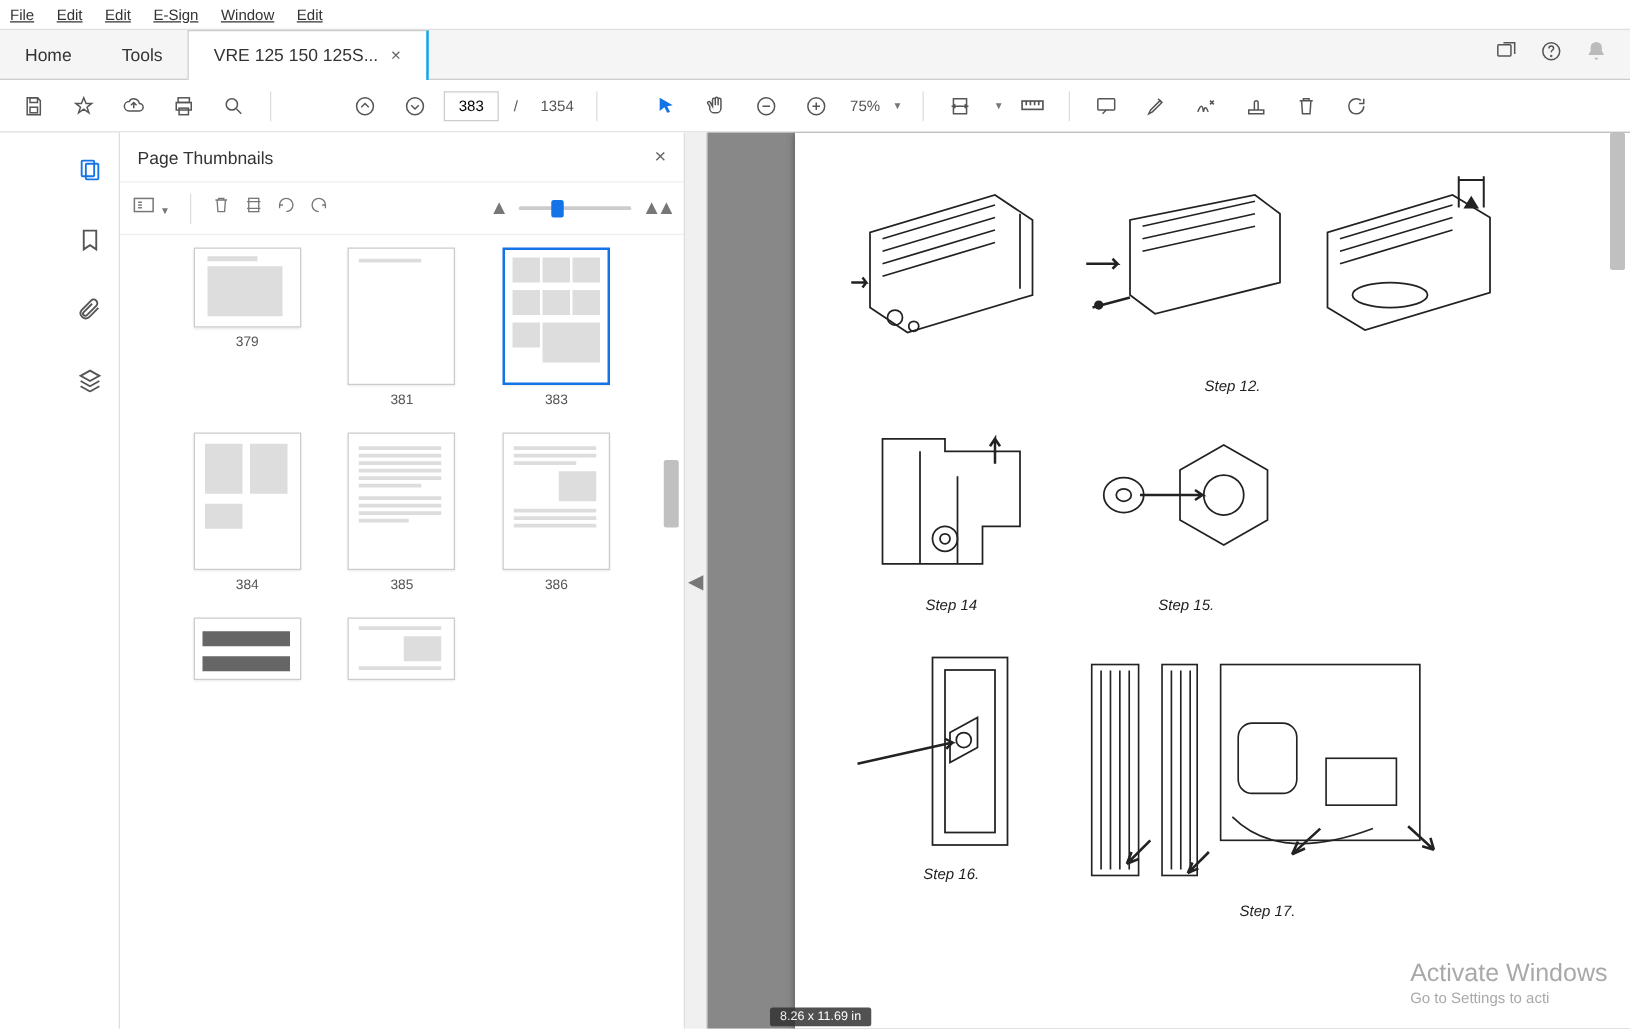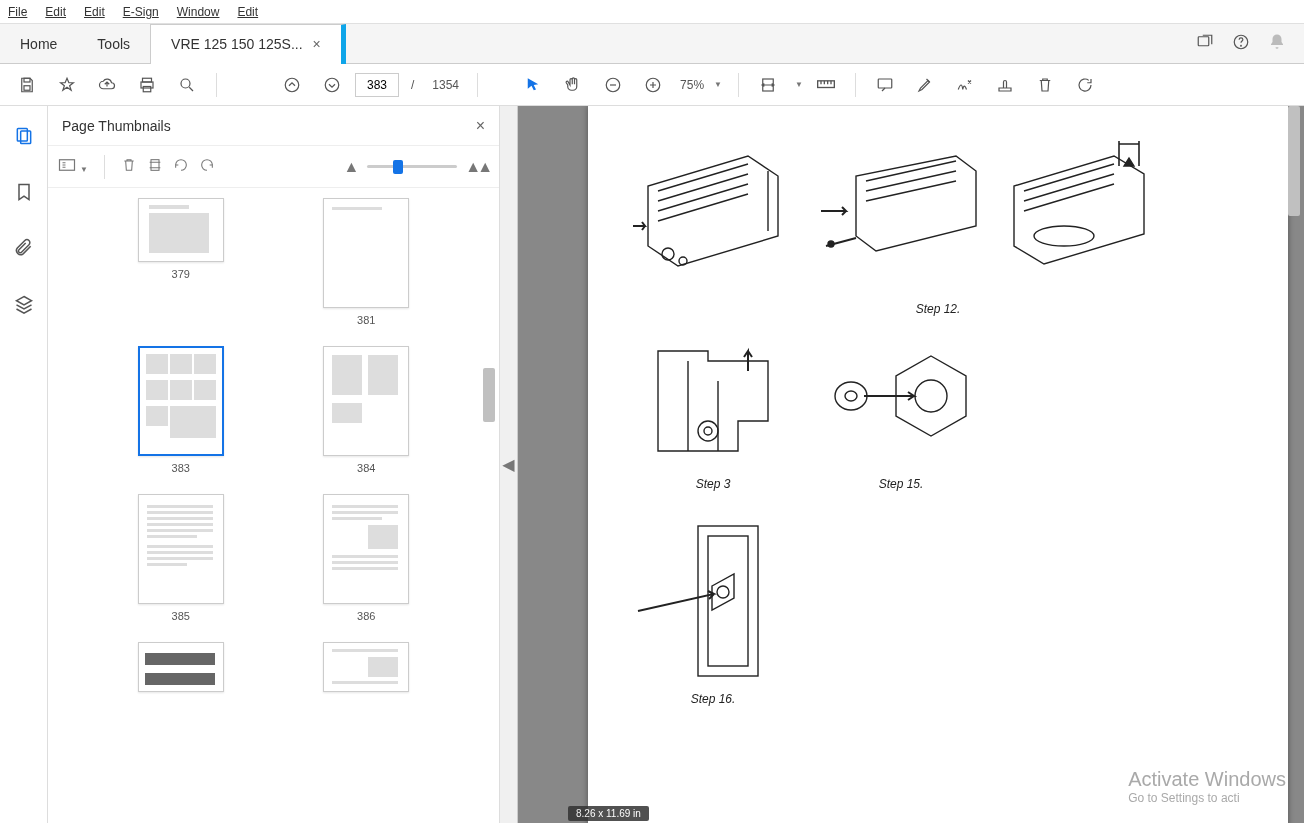--- a/index.html
+++ b/index.html
@@ -5,53 +5,53 @@
 * { margin: 0; padding: 0; box-sizing: border-box; font-family: "Segoe UI", Arial, sans-serif; }
 body { width: 1304px; height: 823px; background: #fff; overflow: hidden; position: relative; }
 
 
 .menu-bar { height: 24px; display: flex; align-items: center; padding: 0 8px; gap: 18px; font-size: 12px; color: #333; border-bottom: 1px solid #e0e0e0; }
 .menu-bar span { cursor: pointer; text-decoration: underline; }
 
 
 .tab-bar { height: 40px; display: flex; align-items: center; background: #f5f5f5; border-bottom: 1px solid #ccc; }
 .tab-item { padding: 0 20px; height: 40px; display: flex; align-items: center; font-size: 14px; color: #333; cursor: pointer; }
-.tab-item.doc { background: #fff; border-top: 1px solid #ccc; border-left: 1px solid #ccc; border-right: 5px solid #0ea5e9; position: relative; gap: 10px; }
+.tab-item.doc { background: #fff; border-top: 1px solid #ccc; border-left: 1px solid #ccc; border-right: 2px solid #0ea5e9; position: relative; gap: 10px; }
 .tab-close { font-size: 14px; color: #666; cursor: pointer; }
 .tab-right { margin-left: auto; display: flex; gap: 18px; padding-right: 18px; color: #555; }
 .tab-right svg { cursor: pointer; }
 
 
 .toolbar { height: 42px; display: flex; align-items: center; padding: 0 10px; gap: 6px; border-bottom: 1px solid #ddd; }
 .tb-btn { width: 34px; height: 34px; display: flex; align-items: center; justify-content: center; cursor: pointer; color: #555; border-radius: 3px; }
 .tb-sep { width: 1px; height: 24px; background: #ddd; margin: 0 6px; }
 .page-input { width: 44px; height: 24px; text-align: center; font-size: 12px; border: 1px solid #ccc; }
 .page-total { font-size: 12px; color: #555; margin: 0 6px; }
 .zoom-select { font-size: 12px; color: #555; border: none; background: transparent; cursor: pointer; padding: 4px; display: flex; align-items: center; gap: 6px; }
 .dd-arrow { font-size: 8px; color: #777; margin-left: 4px; cursor: pointer; }
 
 
-.main { display: flex; height: calc(823px - 24px - 40px - 42px); }
+.main { display: flex; height: calc(823px - 24px - 40px - 42px); margin-left: 48px; }
 
 
 .left-rail { width: 48px; border-right: 1px solid #ddd; display: flex; flex-direction: column; align-items: center; padding-top: 14px; gap: 24px; color: #555; }
 .left-rail .rail-btn { cursor: pointer; width: 32px; height: 32px; display: flex; align-items: center; justify-content: center; }
 .left-rail .rail-btn.active { color: #1473e6; }
 
 
 .thumb-panel { width: 452px; border-right: 1px solid #ddd; display: flex; flex-direction: column; background: #fff; }
 .thumb-header { height: 40px; display: flex; align-items: center; padding: 0 14px; font-size: 14px; color: #333; border-bottom: 1px solid #eee; }
 .thumb-header .close { margin-left: auto; cursor: pointer; font-size: 16px; color: #666; }
 .thumb-toolbar { height: 42px; display: flex; align-items: center; padding: 0 10px; gap: 10px; border-bottom: 1px solid #eee; color: #777; }
 .thumb-toolbar .tt-btn { cursor: pointer; }
 .thumb-slider { flex: 1; display: flex; align-items: center; gap: 8px; justify-content: flex-end; }
 .slider-track { width: 90px; height: 3px; background: #ccc; position: relative; border-radius: 2px; }
 .slider-thumb { position: absolute; top: -5px; left: 26px; width: 10px; height: 14px; background: #1473e6; border-radius: 2px; }
 .thumb-grid-wrap { flex: 1; overflow: hidden; position: relative; }
-.thumb-grid { display: grid; grid-template-columns: 1fr 1fr; gap: 20px 0; padding: 10px 40px; }
+.thumb-grid { display: grid; grid-template-columns: 1fr 1fr 1fr; gap: 20px 0; padding: 10px 40px; }
 .thumb-cell { display: flex; flex-direction: column; align-items: center; gap: 6px; }
 .thumb-page { width: 86px; height: 110px; background: #fff; border: 1px solid #ccc; box-shadow: 0 1px 2px rgba(0,0,0,0.1); position: relative; overflow: hidden; }
 .thumb-page.shortfirst { height: 64px; }
 .thumb-cell.selected .thumb-page { border: 2px solid #1473e6; }
 .thumb-label { font-size: 11px; color: #555; }
 .thumb-scroll { position: absolute; right: 2px; top: 0; width: 14px; height: 100%; }
 .thumb-scroll-thumb { position: absolute; top: 180px; width: 12px; height: 54px; background: #c0c0c0; border-radius: 2px; }
 .thumb-page .mini { position: absolute; background: #ddd; }
 
 
@@ -433,21 +433,21 @@
         <div class="fig">
             <div class="fig-img">
           <svg class="il" width="170" height="140" viewBox="0 0 170 140">
                 <path d="M30 20 L30 120 L110 120 L110 90 L140 90 L140 30 L80 30 L80 20 Z"></path>
                 <path d="M60 30 L60 120 M90 50 L90 120"></path>
                 <path d="M120 40 l0 -20 l-4 6 m4 -6 l4 6" stroke-width="2"></path>
                 <circle cx="80" cy="100" r="10"></circle>
                 <circle cx="80" cy="100" r="4"></circle>
               </svg>
         </div>
-            <div class="fig-label">Step 3</div>
+            <div class="fig-label">Step 14</div>
           </div>
         <div class="fig">
             <div class="fig-img">
           <svg class="il" width="170" height="140" viewBox="0 0 170 140">
                 <polygon points="115,25 150,45 150,85 115,105 80,85 80,45"></polygon>
                 <circle cx="115" cy="65" r="16"></circle>
                 <ellipse cx="35" cy="65" rx="16" ry="14"></ellipse>
                 <ellipse cx="35" cy="65" rx="6" ry="5"></ellipse>
                 <path d="M48 65 L98 65 l-6 -4 m6 4 l-6 4" stroke-width="2"></path>
               </svg>
@@ -462,20 +462,39 @@
           <svg class="il" width="170" height="170" viewBox="0 0 170 170">
                 <rect x="70" y="10" width="60" height="150"></rect>
                 <rect x="80" y="20" width="40" height="130"></rect>
                 <polygon points="84,70 106,58 106,82 84,94"></polygon>
                 <circle cx="95" cy="76" r="6"></circle>
                 <path d="M10 95 L86 78 l-6 -3 m6 3 l-5 5" stroke-width="2"></path>
               </svg>
         </div>
             <div class="fig-label">Step 16.</div>
           </div>
+        <div class="fig">
+            <div class="fig-img wide" style="height:200px">
+          <svg class="il" width="320" height="200" viewBox="0 0 320 200">
+                <rect x="10" y="10" width="40" height="180"></rect>
+                <path d="M18 15 v170 M26 15 v170 M34 15 v170 M42 15 v170"></path>
+                <rect x="70" y="10" width="30" height="180"></rect>
+                <path d="M78 15 v170 M86 15 v170 M94 15 v170"></path>
+                <rect x="120" y="10" width="170" height="150"></rect>
+                <rect x="135" y="60" width="50" height="60" rx="12"></rect>
+                <rect x="210" y="90" width="60" height="40"></rect>
+                <path d="M60 160 l-20 20 l4 -10 m-4 10 l10 -4" stroke-width="2.2"></path>
+                <path d="M110 170 l-18 18 l4 -9 m-4 9 l9 -4" stroke-width="2.2"></path>
+                <path d="M205 150 l-24 22 l5 -11 m-5 11 l11 -5" stroke-width="2.2"></path>
+                <path d="M280 148 l22 20 l-10 -3 m10 3 l-3 -10" stroke-width="2.2"></path>
+                <path d="M130 140 q40 40 120 10"></path>
+              </svg>
+        </div>
+            <div class="fig-label">Step 17.</div>
+          </div>
       </div>
 
     </div>
     <div class="dims-badge">8.26 x 11.69 in</div>
     <div class="doc-scroll">
         <div class="doc-scroll-thumb"></div>
       </div>
   </div>
 
 </div>

